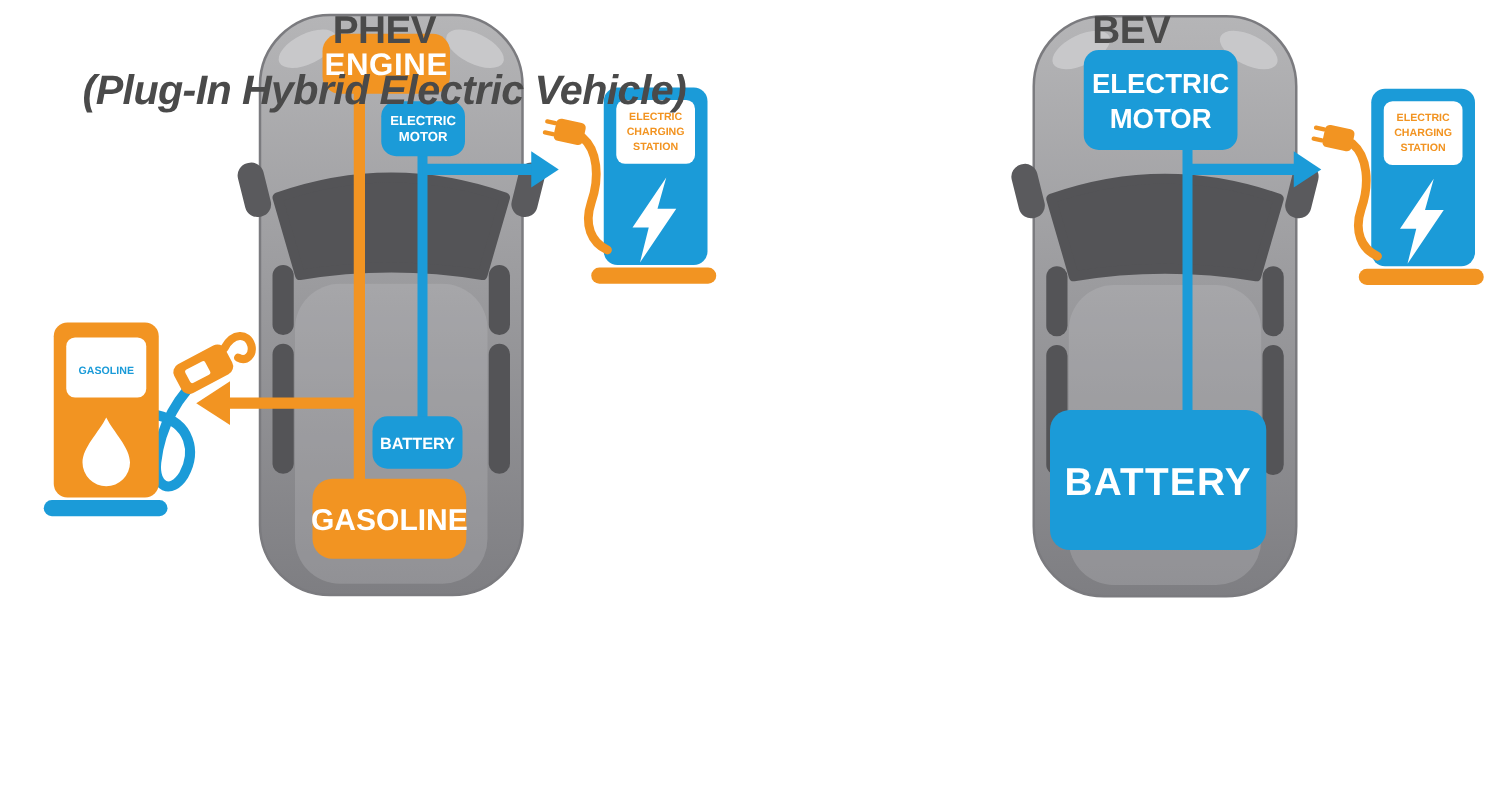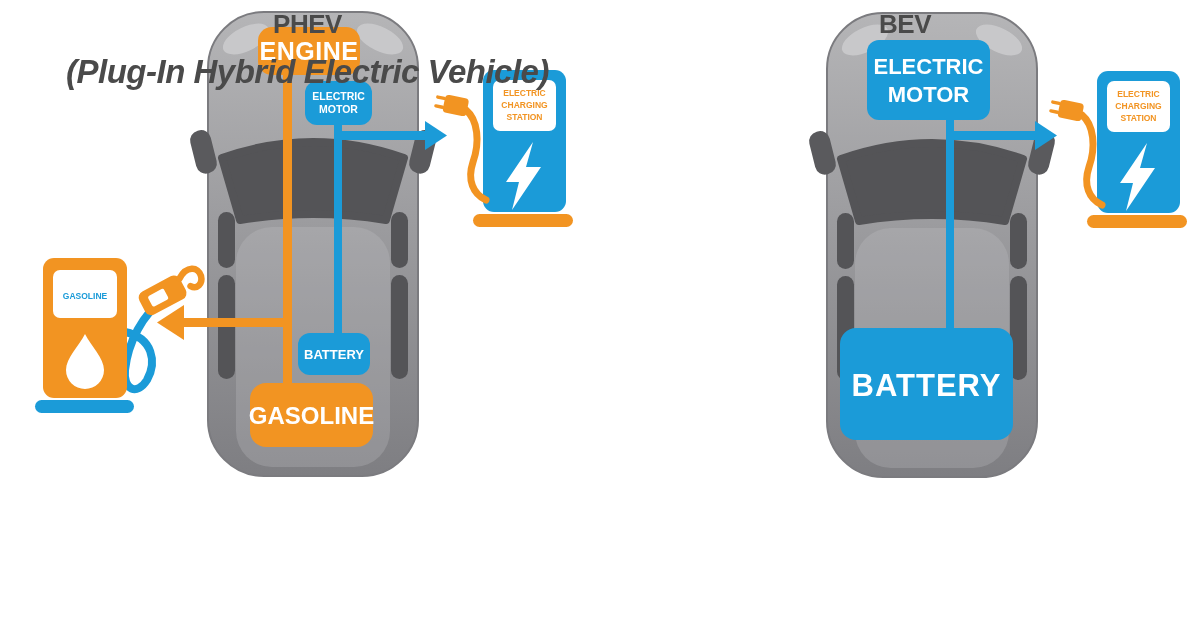--- a/index.html
+++ b/index.html
@@ -6,21 +6,21 @@
   body{width:1200px;height:628px;position:relative;overflow:hidden;
        font-family:"Liberation Sans",sans-serif;}
   svg{position:absolute;left:0;top:0;}
   .stage{position:absolute;left:0;top:0;width:1200px;height:628px;}
   text{font-family:"Liberation Sans",sans-serif;font-weight:bold;}
   .t-white{fill:#ffffff;}
   .t-orange{fill:#F29422;}
   .t-blue{fill:#1B9BD8;}
   .caption{position:absolute;text-align:center;color:#4A4A4A;font-weight:bold;
            white-space:nowrap;line-height:48px;font-size:33px;letter-spacing:-0.5px;}
-  .caption .abbr{font-size:26px;}
+  .caption .abbr{font-size:31px;}
   .caption .full{font-size:33px;font-style:italic;}
 </style>
 </head>
 <body>
 
 <div class="stage">
 <svg width="1200" height="510" viewBox="0 0 1200 510">
   <defs>
     <linearGradient id="carGrad" x1="0" y1="0" x2="0" y2="1">
       <stop offset="0" stop-color="#B5B5B7"></stop>

